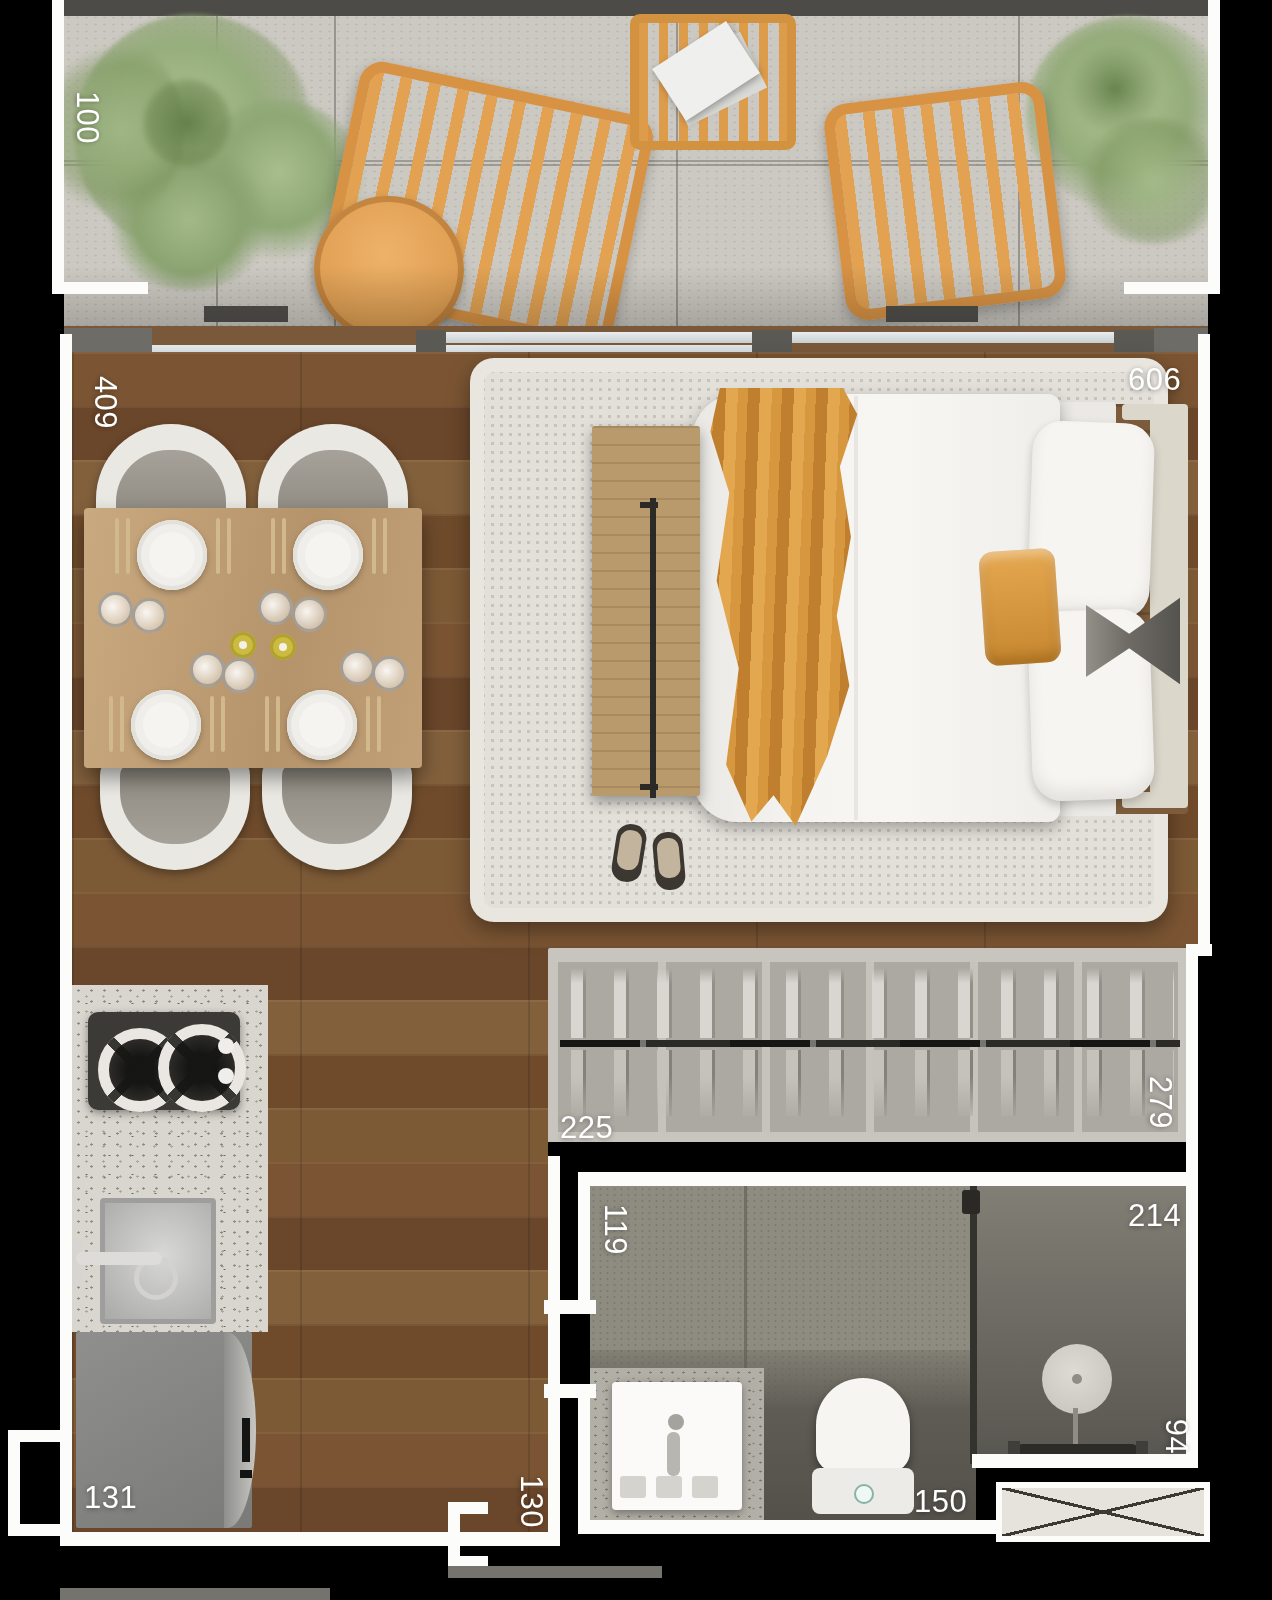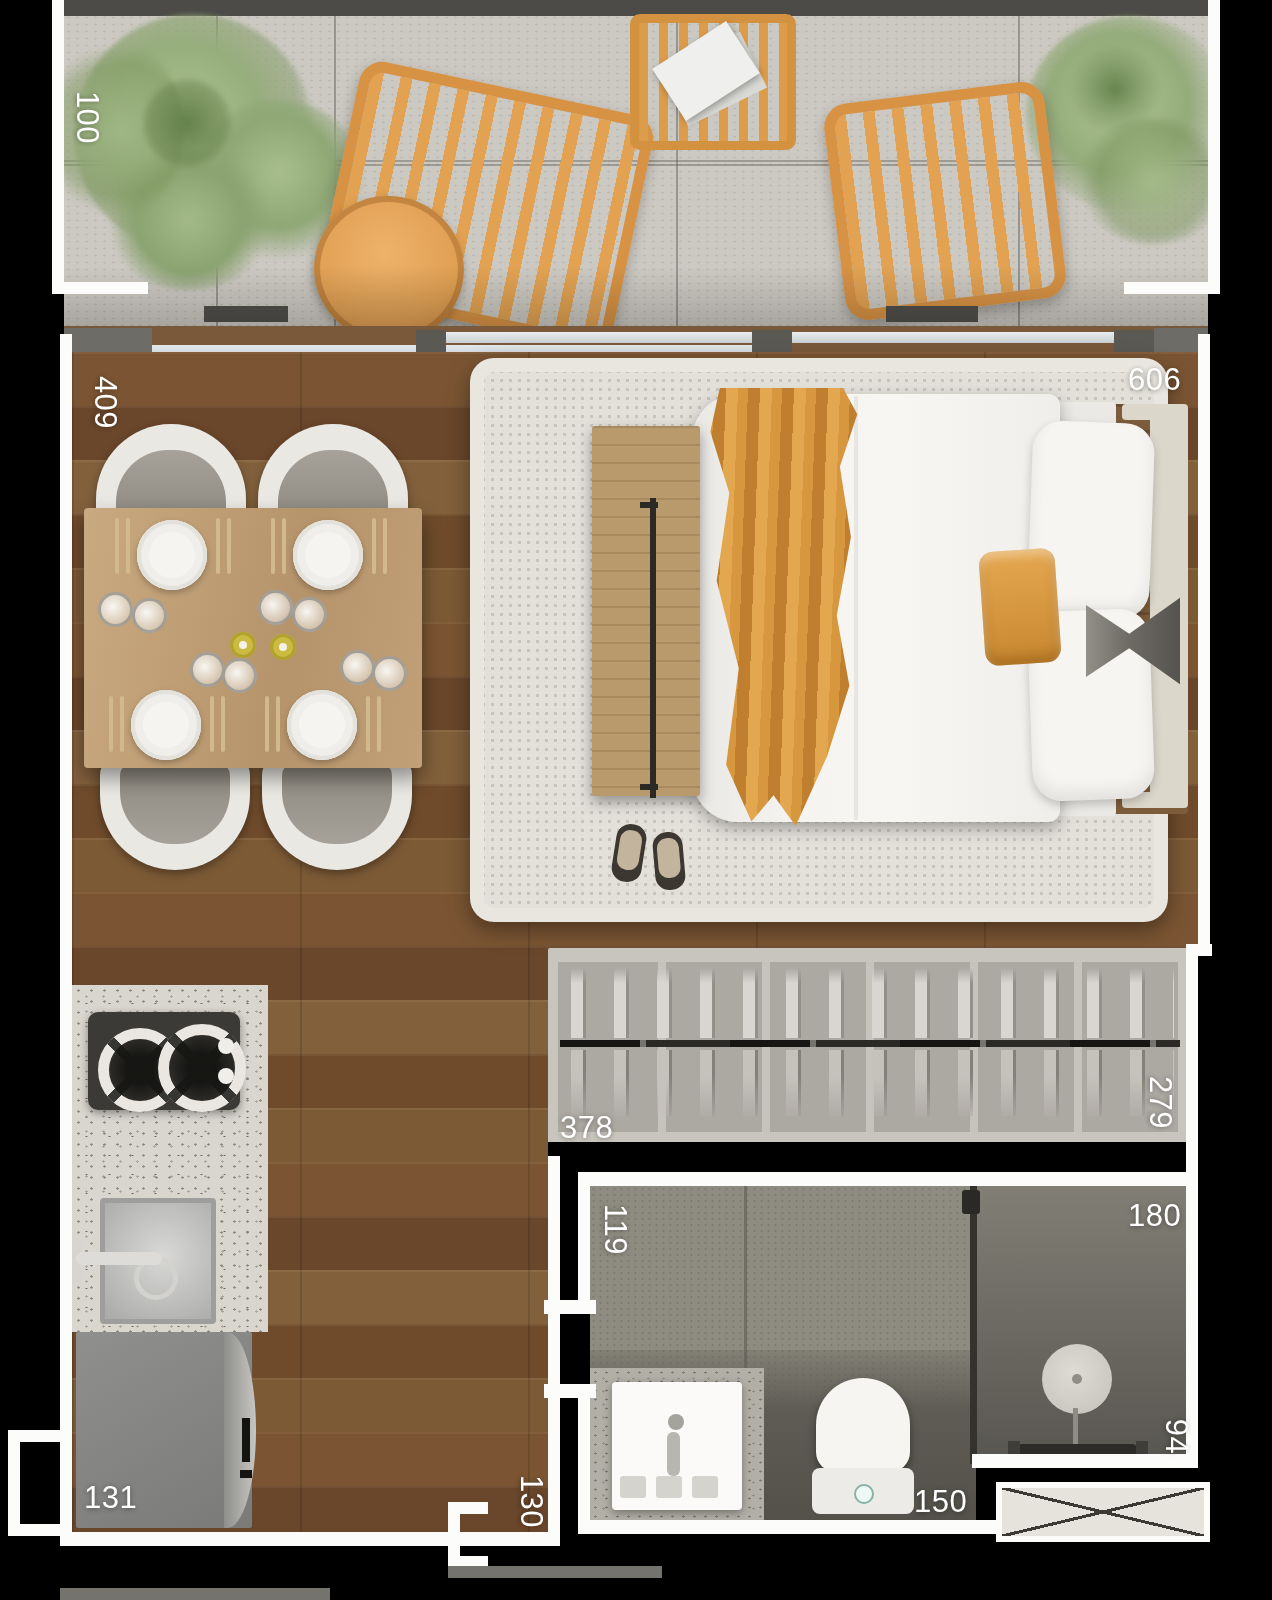--- a/index.html
+++ b/index.html
@@ -427,22 +427,22 @@
   <div class="e gstrip g1"></div>
   <div class="e gstrip g2"></div>
 
   <div class="e shaft">
       <div class="shaftx"></div>
     </div>
 
   <div class="lbl rot l100">100</div>
   <div class="lbl rot l409">409</div>
   <div class="lbl l394">606</div>
-  <div class="lbl l225">378</div>
+  <div class="lbl l225">225</div>
   <div class="lbl rot l279">279</div>
   <div class="lbl rot l119">119</div>
-  <div class="lbl l214">180</div>
+  <div class="lbl l214">214</div>
   <div class="lbl l134">150</div>
   <div class="lbl rot l94">94</div>
   <div class="lbl rot l130">130</div>
   <div class="lbl l169">131</div>
 
 </div>
 
 </body></html>

